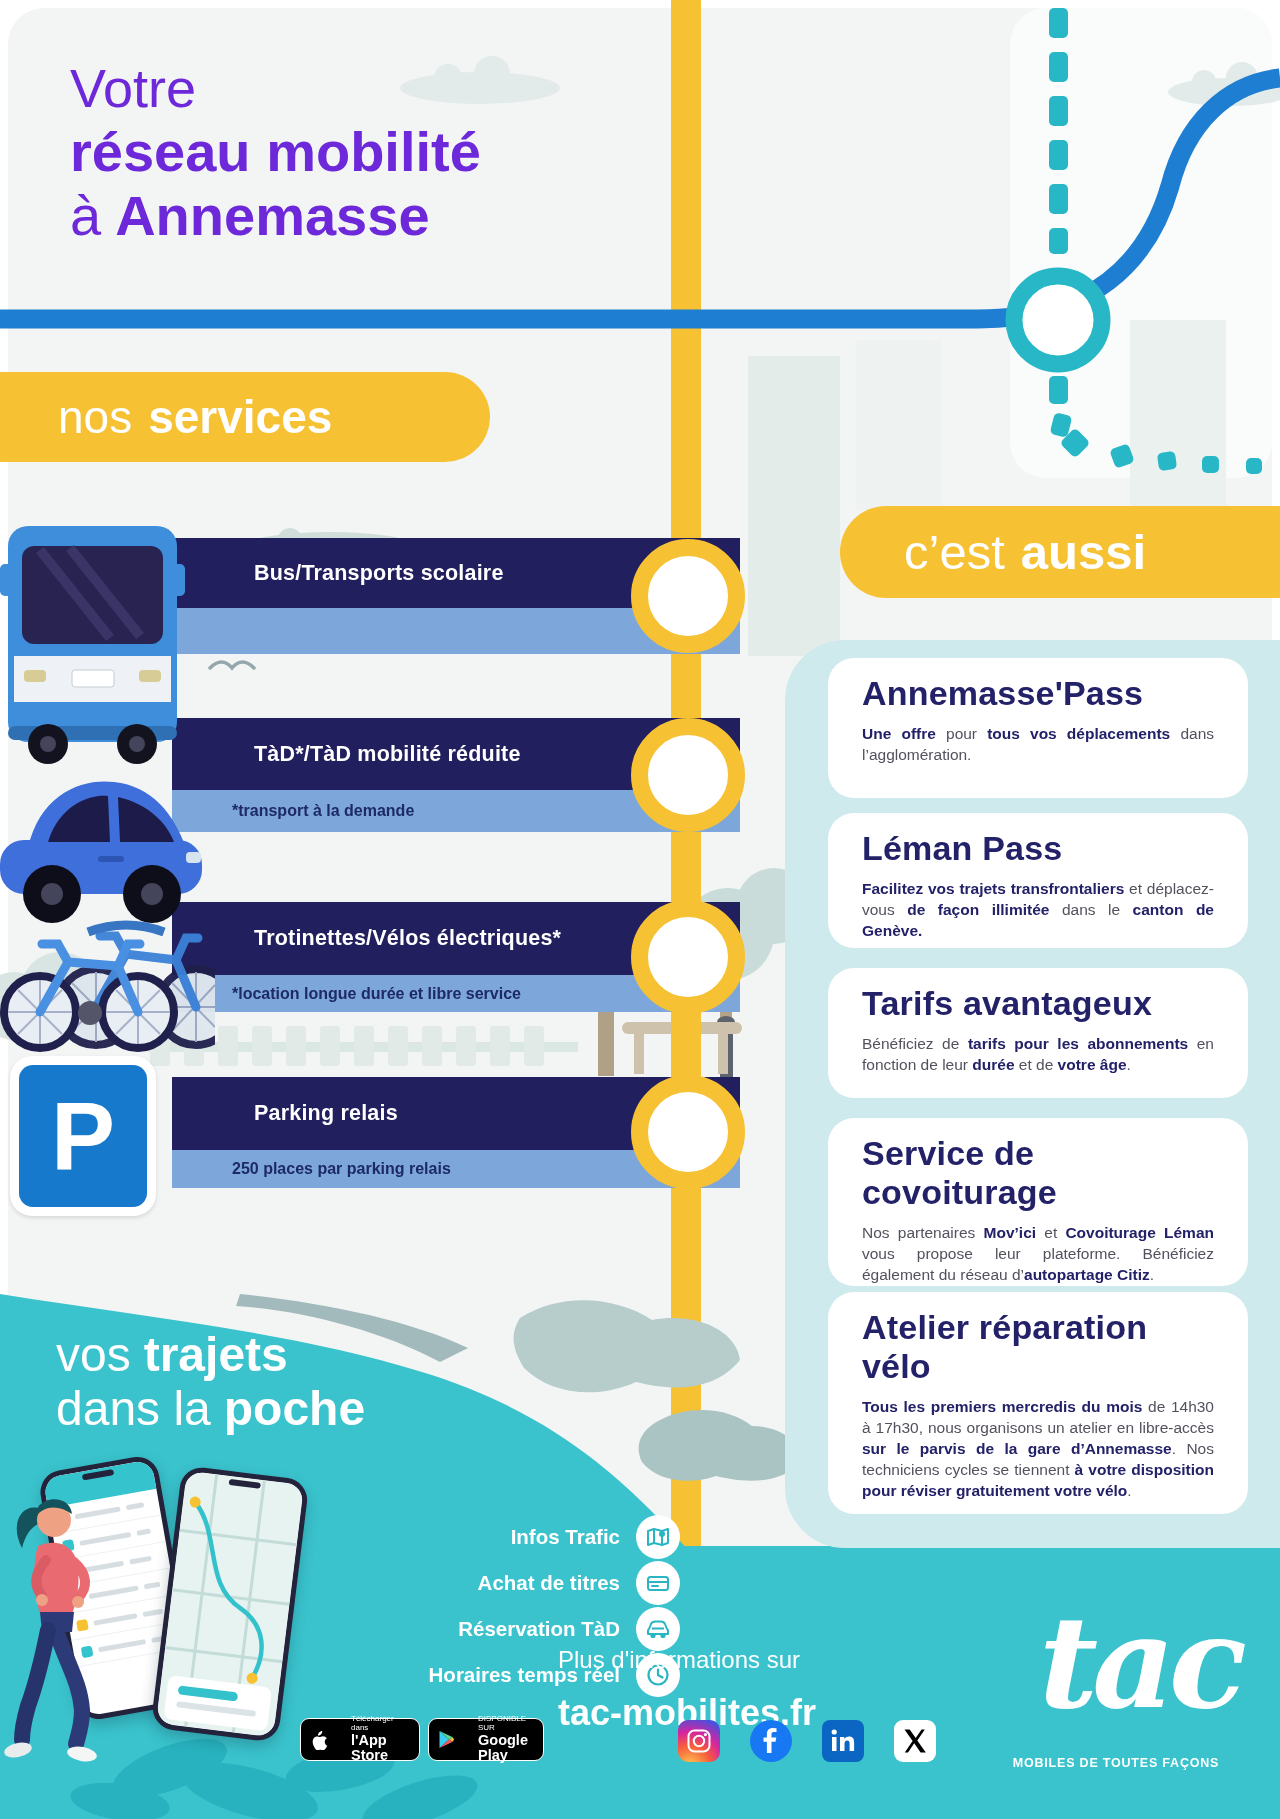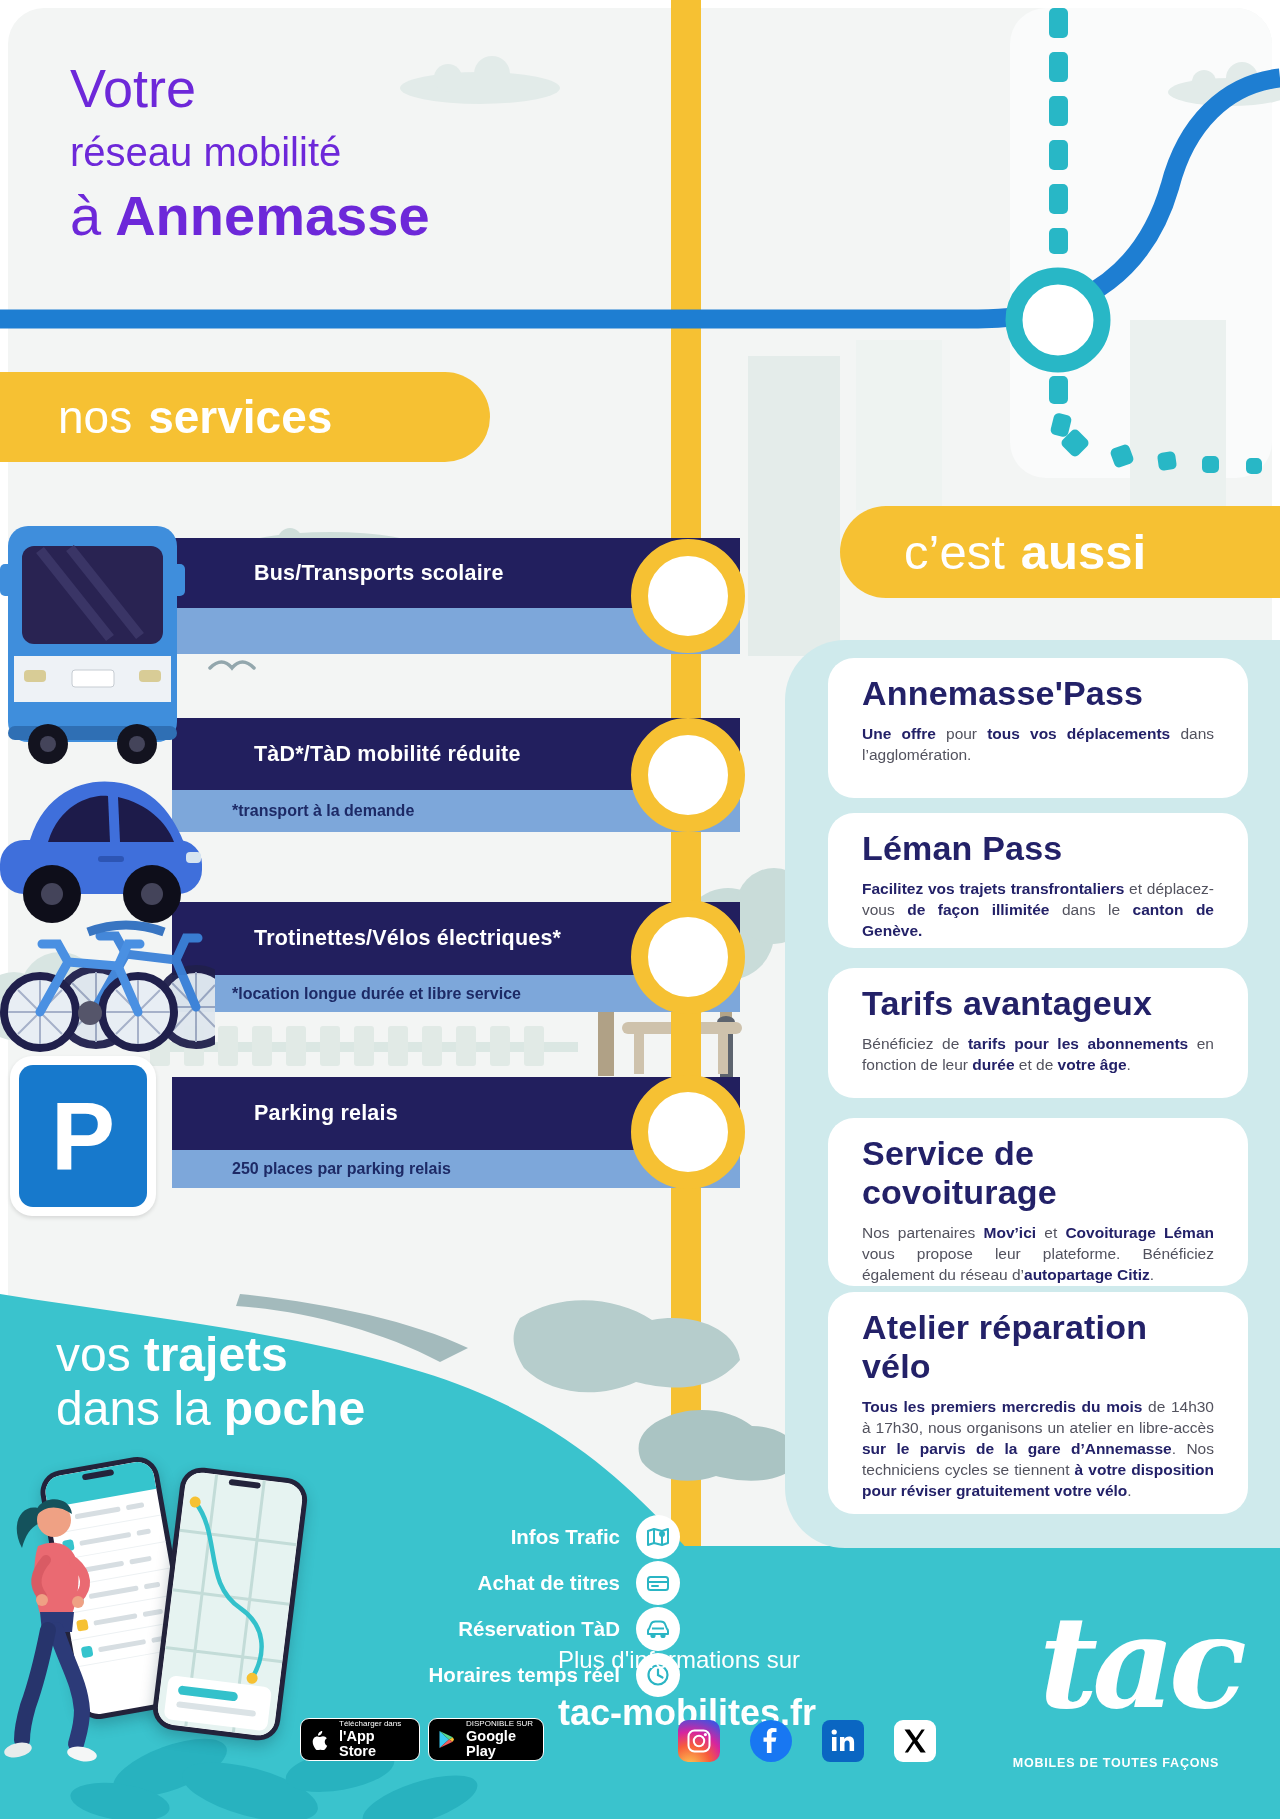--- a/index.html
+++ b/index.html
@@ -4,21 +4,21 @@
 <style>
   *{margin:0;padding:0;box-sizing:border-box}
   body{background:#777;font-family:"Liberation Sans",sans-serif}
   .poster{position:relative;width:1280px;height:1819px;background:#fff;overflow:hidden;margin:0 auto;font-family:"Liberation Sans",sans-serif}
   .abs{position:absolute}
   .bg-card{left:8px;top:8px;width:1264px;height:1582px;background:#f3f5f4;border-radius:36px}
   svg{display:block}
   
   .title{left:70px;top:56px;color:#6d28d9;line-height:64px;z-index:6}
   .title .l1{font-size:54px;font-weight:300}
-  .title .l2{font-size:40px;font-weight:400}
+  .title .l2{font-size:56px;font-weight:700}
   .title .l3{font-size:56px}
   .title .light{font-weight:300;margin-right:14px}
   .title .bold{font-weight:800}
   
   .banner{background:#f6c133;display:flex;align-items:center;color:#fff;z-index:6}
   .banner .light{font-weight:300;margin-right:16px}
   .banner .bold{font-weight:800}
   .banner-services{left:0;top:372px;width:490px;height:90px;border-radius:0 45px 45px 0;padding-left:58px;font-size:46px}
   .banner-aussi{left:840px;top:506px;width:440px;height:92px;border-radius:46px 0 0 46px;padding-left:64px;font-size:49px}
   
@@ -37,21 +37,21 @@
   .card h3{font-size:34px;font-weight:800;color:#232168;letter-spacing:.2px}
   .card p{margin-top:10px;font-size:15.5px;line-height:21px;text-align:justify;color:#52525e}
   .card p .b{font-weight:700;color:#232168}
   
   .pocket-title{left:56px;top:1328px;color:#fff;line-height:54px;font-size:48px;z-index:7}
   .pocket-title .light{font-weight:300;margin-right:13px}
   .pocket-title .bold{font-weight:800}
   .feature{left:260px;width:420px;height:46px;display:flex;justify-content:flex-end;align-items:center;gap:16px;z-index:7}
   .feature .flabel{color:#fff;font-weight:700;font-size:20.5px}
   .fic{width:44px;height:44px;border-radius:50%;background:#fff;display:flex;align-items:center;justify-content:center;flex:none}
-  .store-badge{top:1718px;height:43px;background:#000;border:1.5px solid #fff;border-radius:9px;display:flex;align-items:center;padding:0 9px;gap:11px;color:#fff;z-index:7}
+  .store-badge{top:1718px;height:43px;background:#000;border:1.5px solid #fff;border-radius:9px;display:flex;align-items:center;padding:0 9px;gap:23px;color:#fff;z-index:7}
   .store-badge .t1{font-size:8px;line-height:1.1}
   .store-badge .t2{font-size:14.5px;font-weight:700;line-height:1.05}
   .footer-info{left:558px;top:1646px;width:500px;text-align:left;color:#fff;z-index:7}
   .footer-info .fi1{font-size:24px;font-weight:400}
   .footer-info .fi2{font-size:36px;font-weight:800;margin-top:18px}
   .soc{top:1720px;width:42px;height:42px;z-index:7;display:flex;align-items:center;justify-content:center}
   .soc-ig{border-radius:10px;background:radial-gradient(circle at 28% 110%,#fdcb52 0%,#f75c3c 38%,#d6249f 62%,#285aeb 96%)}
   .soc-fb{border-radius:50%;background:#1877f2}
   .soc-li{border-radius:8px;background:#0a66c2}
   .soc-x{border-radius:9px;background:#fff}

